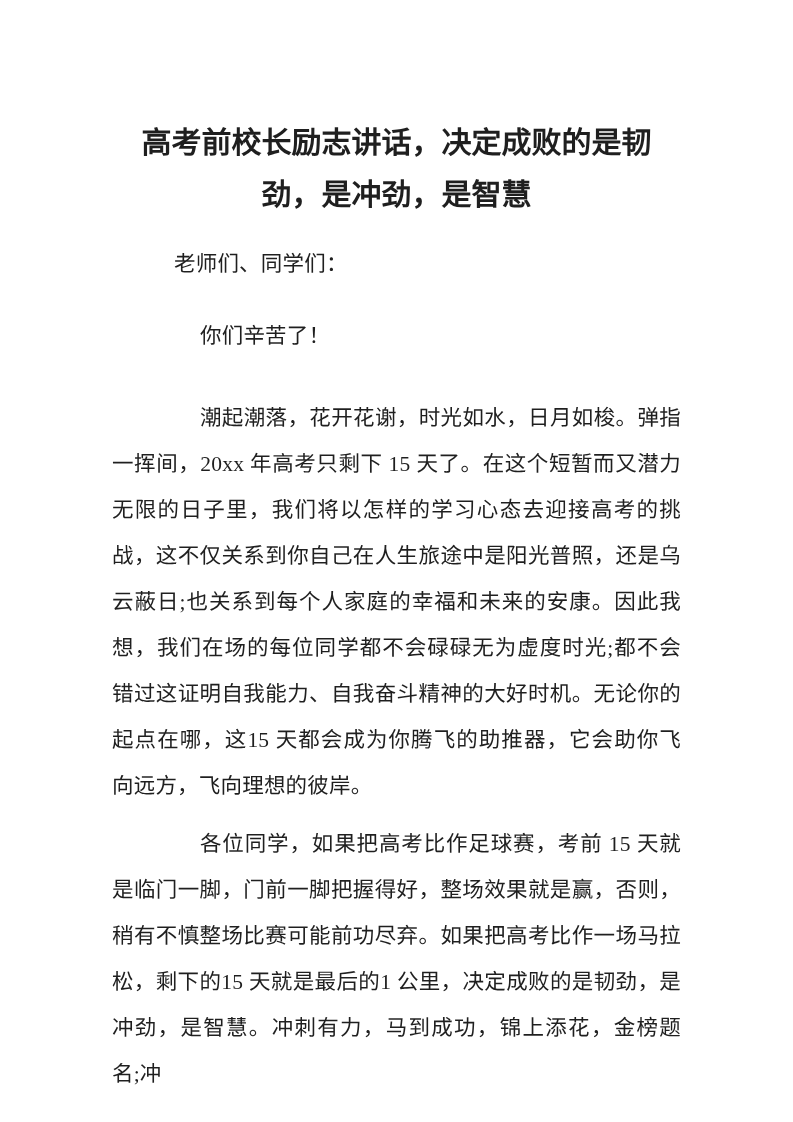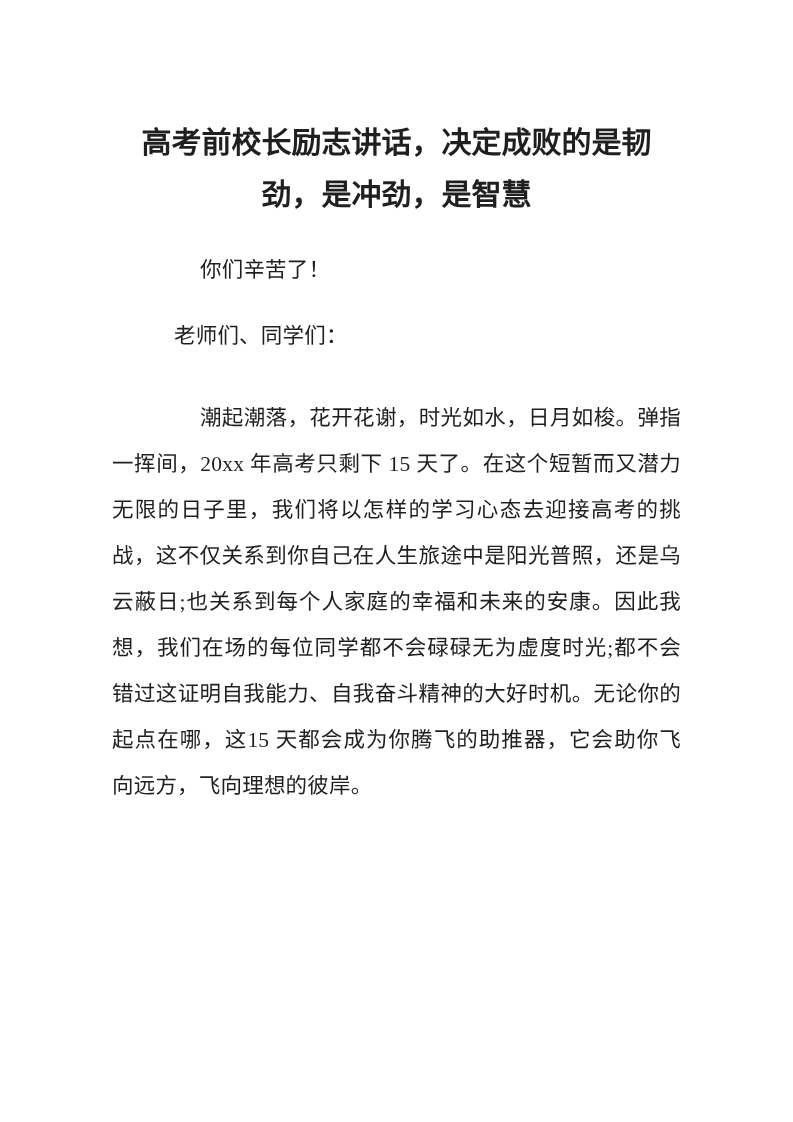--- a/index.html
+++ b/index.html
@@ -56,21 +56,22 @@
   }
 </style>
 </head>
 <body>
 
 <div class="page">
   <div class="content">
 
     <h1 class="doc-title">高考前校长励志讲话，决定成败的是韧劲，是冲劲，是智慧</h1>
 
+    <p class="para para-salutation">老师们、同学们：</p>
+
     <p class="para para-greeting">你们辛苦了！</p>
-
-    <p class="para para-salutation">老师们、同学们：</p>
 
     <p class="para para-body first">潮起潮落，花开花谢，时光如水，日月如梭。弹指一挥间，20xx 年高考只剩下 15 天了。在这个短暂而又潜力无限的日子里，我们将以怎样的学习心态去迎接高考的挑战，这不仅关系到你自己在人生旅途中是阳光普照，还是乌云蔽日;也关系到每个人家庭的幸福和未来的安康。因此我想，我们在场的每位同学都不会碌碌无为虚度时光;都不会错过这证明自我能力、自我奋斗精神的大好时机。无论你的起点在哪，这15 天都会成为你腾飞的助推器，它会助你飞向远方，飞向理想的彼岸。</p>
 
+    <p class="para para-body second">各位同学，如果把高考比作足球赛，考前 15 天就是临门一脚，门前一脚把握得好，整场效果就是赢，否则，稍有不慎整场比赛可能前功尽弃。如果把高考比作一场马拉松，剩下的15 天就是最后的1 公里，决定成败的是韧劲，是冲劲，是智慧。冲刺有力，马到成功，锦上添花，金榜题名;冲</p>
 
   </div>
 </div>
 
 </body></html>

